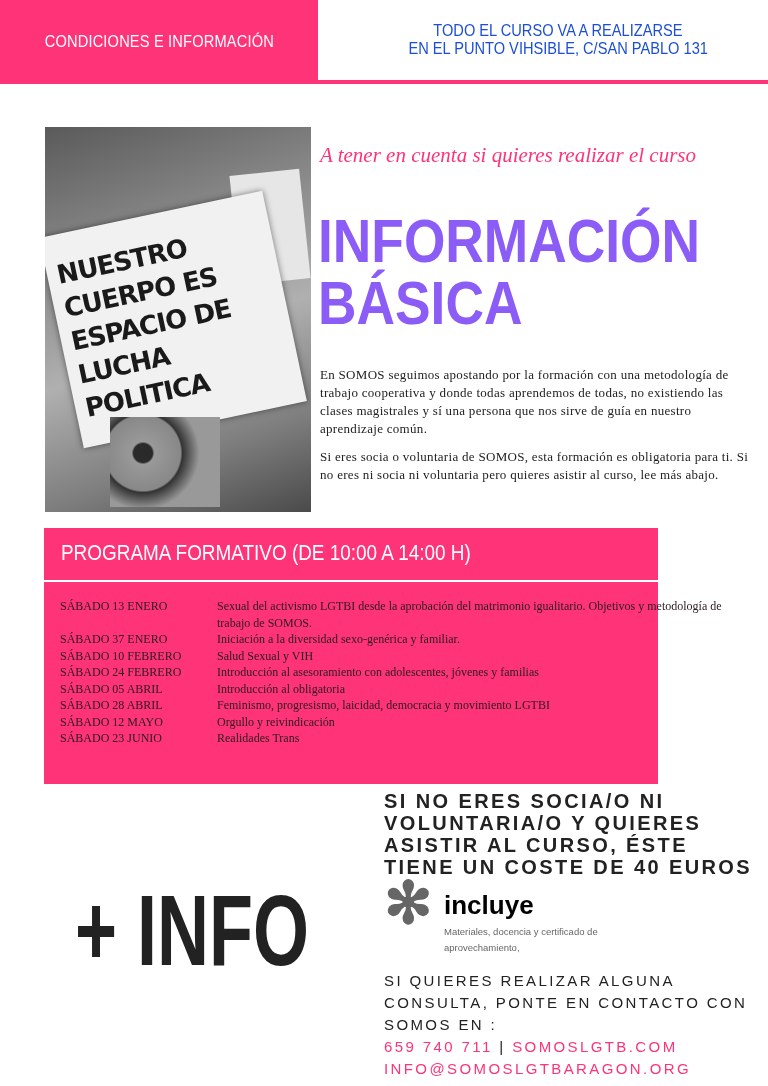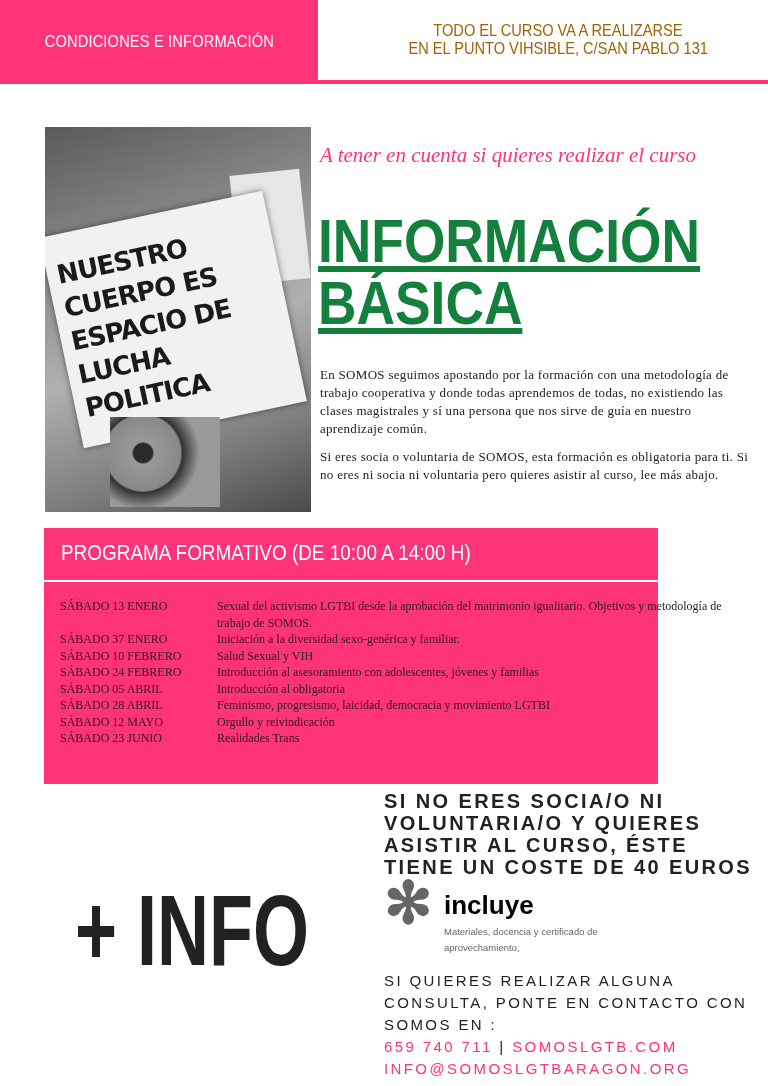--- a/index.html
+++ b/index.html
@@ -10,21 +10,21 @@
       position: absolute; left: 0; top: 0; width: 318px; height: 84px;
       background: #ff3377; color: #fff;
       display: flex; align-items: center; justify-content: center;
       font-family: "Liberation Sans", sans-serif; font-size: 17px; letter-spacing: 0.2px;
       transform-origin: left; 
     }
     .header-left span { display: inline-block; transform: scaleX(0.86); white-space: nowrap; }
     .header-right {
       position: absolute; left: 318px; top: 0; width: 450px; height: 84px;
       border-bottom: 4px solid #ff3377;
-      color: #a16207; text-align: center;
+      color: #1d4ed8; text-align: center;
       display: flex; flex-direction: column; justify-content: center; align-items: center;
       font-size: 17px; line-height: 18px; padding-left: 30px;
     }
     .header-right span { display: block; transform: scaleX(0.86); white-space: nowrap; }
 
     .photo {
       position: absolute; left: 45px; top: 127px; width: 266px; height: 385px;
       background: linear-gradient(160deg, #5a5a5a 0%, #8a8a8a 30%, #b0b0b0 55%, #7d7d7d 80%, #4a4a4a 100%);
       overflow: hidden;
     }
@@ -45,22 +45,22 @@
       background: radial-gradient(circle at 30% 40%, #2a2a2a 10%, #999 12%, #888 40%, #333 42%, #999 60%);
     }
 
     .subtitle {
       position: absolute; left: 320px; top: 145px; width: 430px;
       font-family: "Liberation Serif", serif; font-style: italic; color: #ff3377;
       font-size: 21px; line-height: 20px;
     }
     .title {
       position: absolute; left: 318px; top: 210px; width: 450px;
-      font-family: "Liberation Sans", sans-serif; font-weight: bold; color: #15803d;
-      font-size: 62px; line-height: 62px; text-decoration: underline;
+      font-family: "Liberation Sans", sans-serif; font-weight: bold; color: #8b5cf6;
+      font-size: 62px; line-height: 62px;
     }
     .title span { display: block; transform: scaleX(0.86); transform-origin: left; white-space: nowrap; }
 
     .intro {
       position: absolute; left: 320px; top: 366px; width: 430px;
       font-family: "Liberation Serif", serif; color: #222; font-size: 13px; line-height: 18px;
       letter-spacing: 0.3px;
     }
     .intro p { margin-bottom: 10px; }
 

